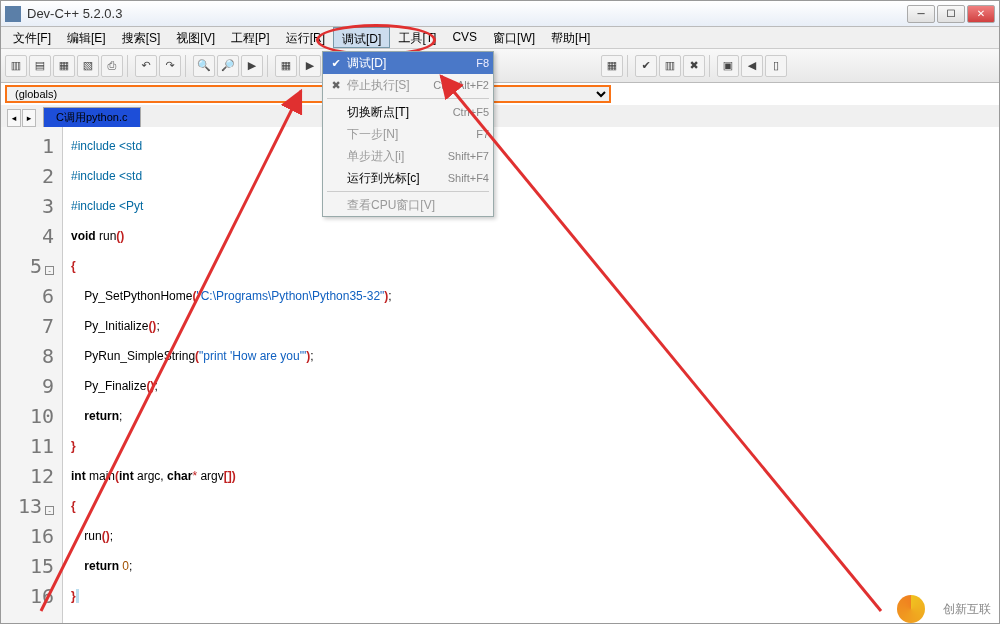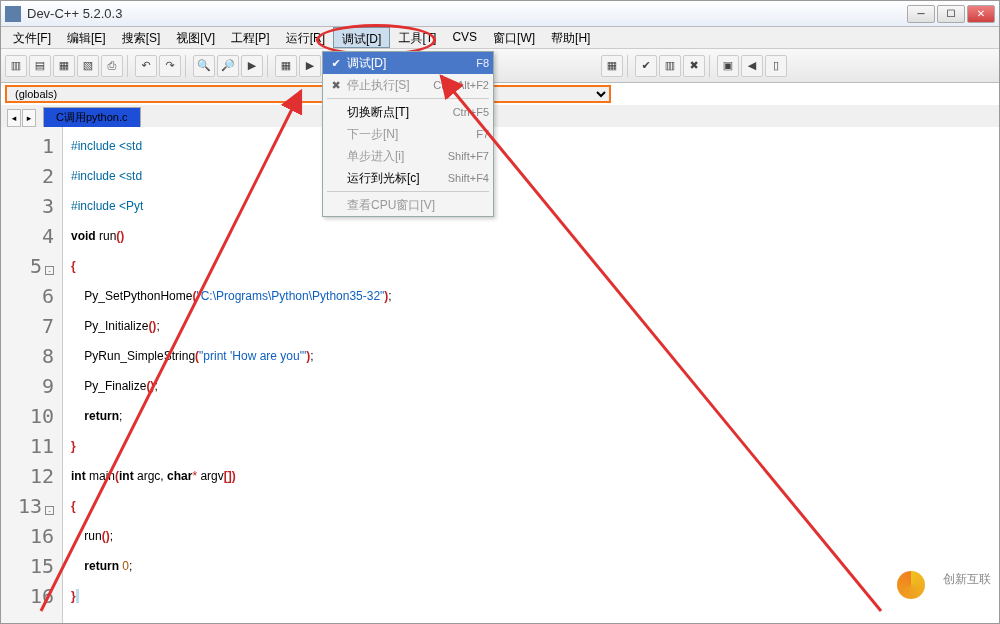--- a/index.html
+++ b/index.html
@@ -38,21 +38,21 @@
 .dditem.hl{background:#4a78c8;color:#fff}
 .dditem.dis{color:#999}
 .ddicon{width:18px;text-align:center;font-size:11px;color:#666}
 .dditem.hl .ddicon{color:#fff}
 .ddlabel{flex:1;padding-left:2px}
 .ddshort{color:#888;font-size:11px}
 .dditem.hl .ddshort{color:#eef}
 .ddsep{height:1px;background:#ccc;margin:2px 4px}
 .circle{position:absolute;border:3px solid #e03030;border-radius:50%}
 svg.lines{position:absolute;top:0;left:0;width:1000px;height:624px;z-index:15;pointer-events:none}
-.watermark{position:absolute;right:8px;bottom:24px;display:flex;gap:18px;color:#888;z-index:30}
+.watermark{position:absolute;right:8px;bottom:0;display:flex;align-items:center;gap:18px;color:#888;z-index:30}
 .wmicon{width:28px;height:28px;background:conic-gradient(#f0c020,#f08020);border-radius:50%}
 </style>
 </head>
 <body>
 
 <div class="titlebar">
   <div class="app-icon"></div>
   <div class="title">Dev-C++ 5.2.0.3</div>
   <div class="winbtns">
     <div class="winbtn">─</div>

